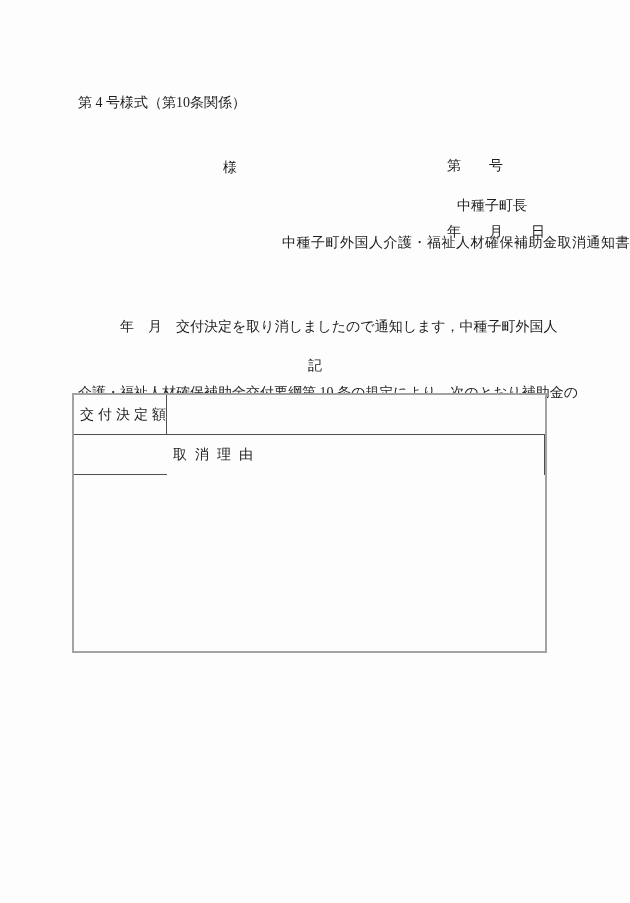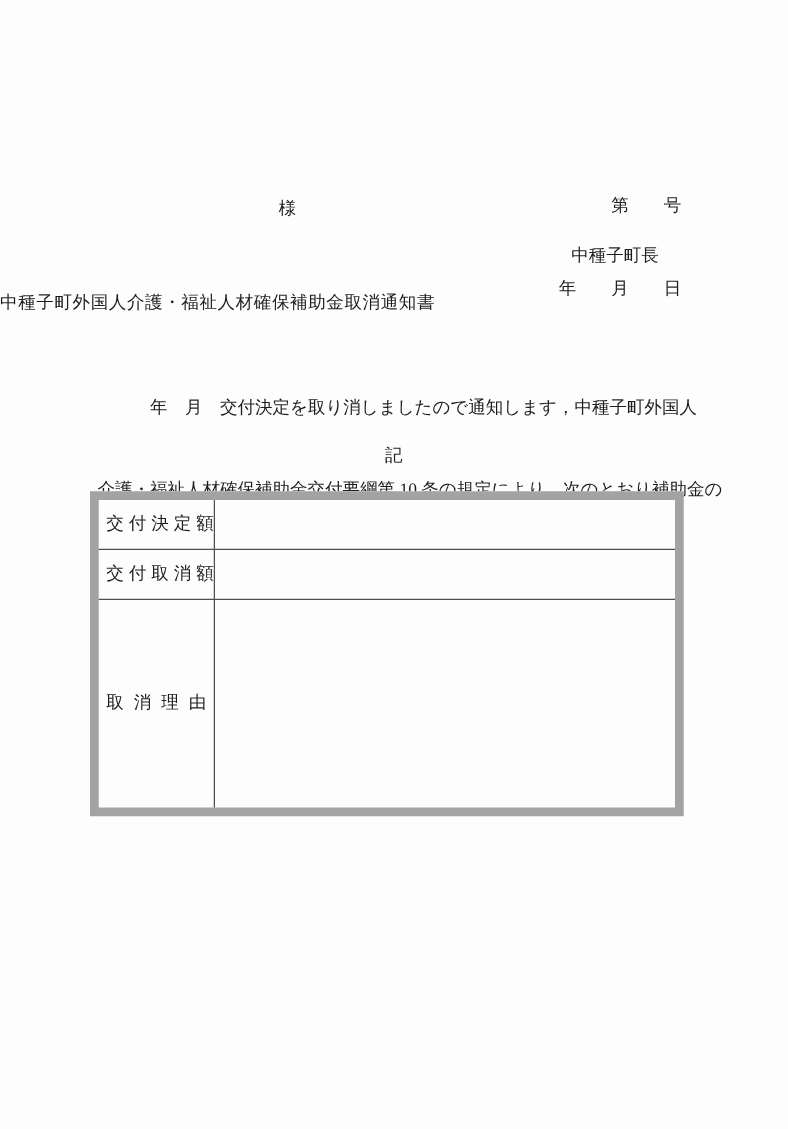--- a/index.html
+++ b/index.html
@@ -18,33 +18,32 @@
     font-size: 14px;
     line-height: 22px;
   }
   .abs { position: absolute; white-space: pre; }
 
   .form-number { left: 78px; top: 92px; }
 
   .right-block {
     right: 85px;
     top: 111px;
-    text-align: right;
     line-height: 22px;
   }
 
   .addressee { left: 223px; top: 157px; }
 
   .sender { left: 447px; top: 195px; margin-left: 10px; }
 
   .doc-title {
     left: 0;
     right: 0;
     top: 232px;
-    text-align: left;
+    text-align: right;
     letter-spacing: 0.5px;
   }
 
   .body-para {
     left: 78px;
     top: 272px;
     width: 492px;
     line-height: 22px;
   }
   .body-line { white-space: pre; }
@@ -56,21 +55,21 @@
     text-align: center;
   }
 
   .form-table {
     position: absolute;
     left: 72px;
     top: 393px;
     width: 475px;
     height: 260px;
     box-sizing: border-box;
-    border: 7px solid #a3a3a3;
+    border: 2px solid #a3a3a3;
     display: grid;
     grid-template-columns: 93px 1fr;
     grid-template-rows: 40px 40px 1fr;
     background: #fdfdfd;
   }
   .cell {
     box-sizing: border-box;
     border-right: 1px solid #4f4f4f;
     border-bottom: 1px solid #4f4f4f;
     display: flex;
@@ -84,20 +83,21 @@
     white-space: nowrap;
   }
   .label-cell.wide { letter-spacing: 8px; font-family: Liberation Serif, serif; }
   .value-cell { padding-left: 8px; }
 </style>
 </head>
 <body>
 
 <div id="page">
 
+  <div class="abs form-number">第 4 号様式（第10条関係）</div>
 
   <div class="abs right-block">
     <div>第　　号</div>
     <div>年　　月　　日</div>
   </div>
 
   <div class="abs addressee">様</div>
 
   <div class="abs sender">中種子町長</div>
 
@@ -113,23 +113,20 @@
 
   <div class="form-table">
 
     <div class="cell label-cell">
       <span>交付決定額</span>
     </div>
     <div class="cell value value-cell">
       <span></span>
     </div>
 
-    <div class="cell label-cell">
-      <span>交付取消額</span>
-    </div>
     <div class="cell value value-cell">
       <span></span>
     </div>
 
     <div class="cell label-cell wide last">
       <span>取消理由</span>
     </div>
     <div class="cell value value-cell last">
       <span></span>
     </div>

